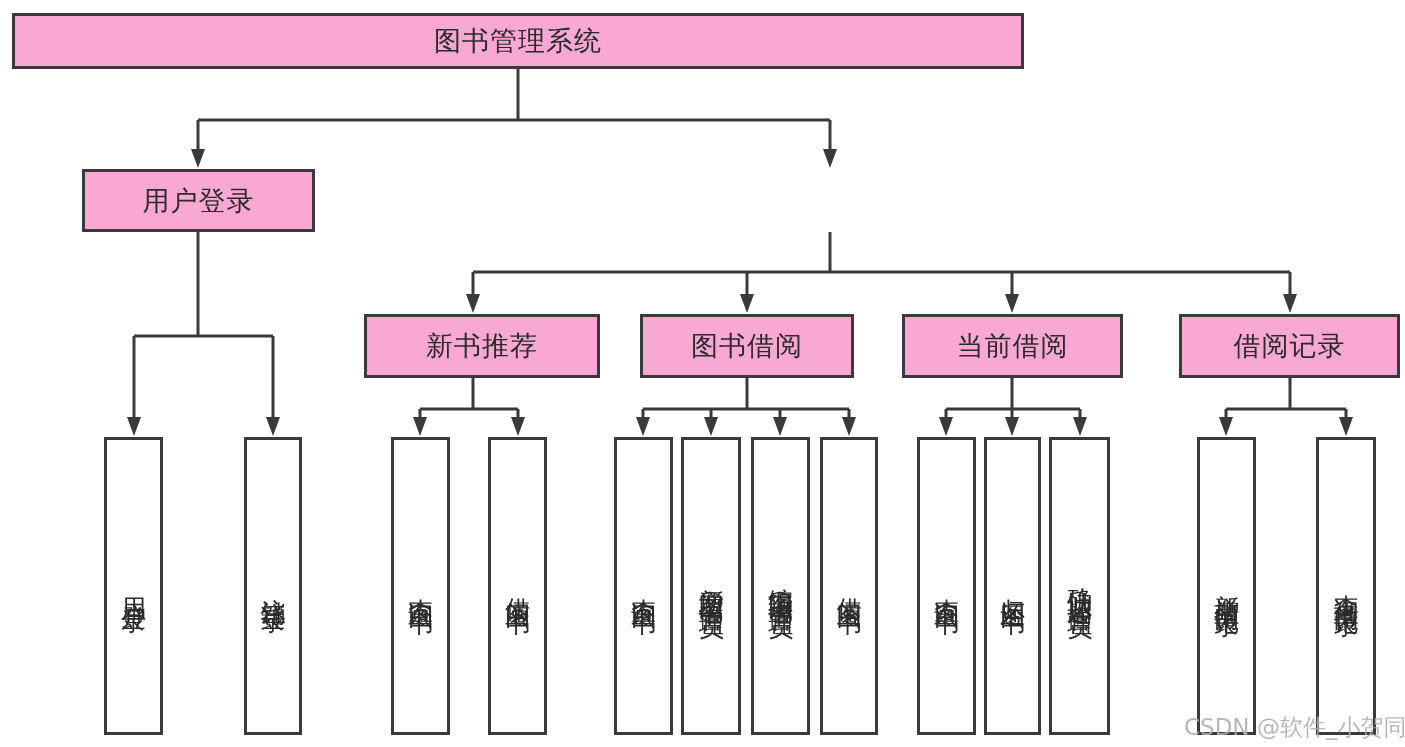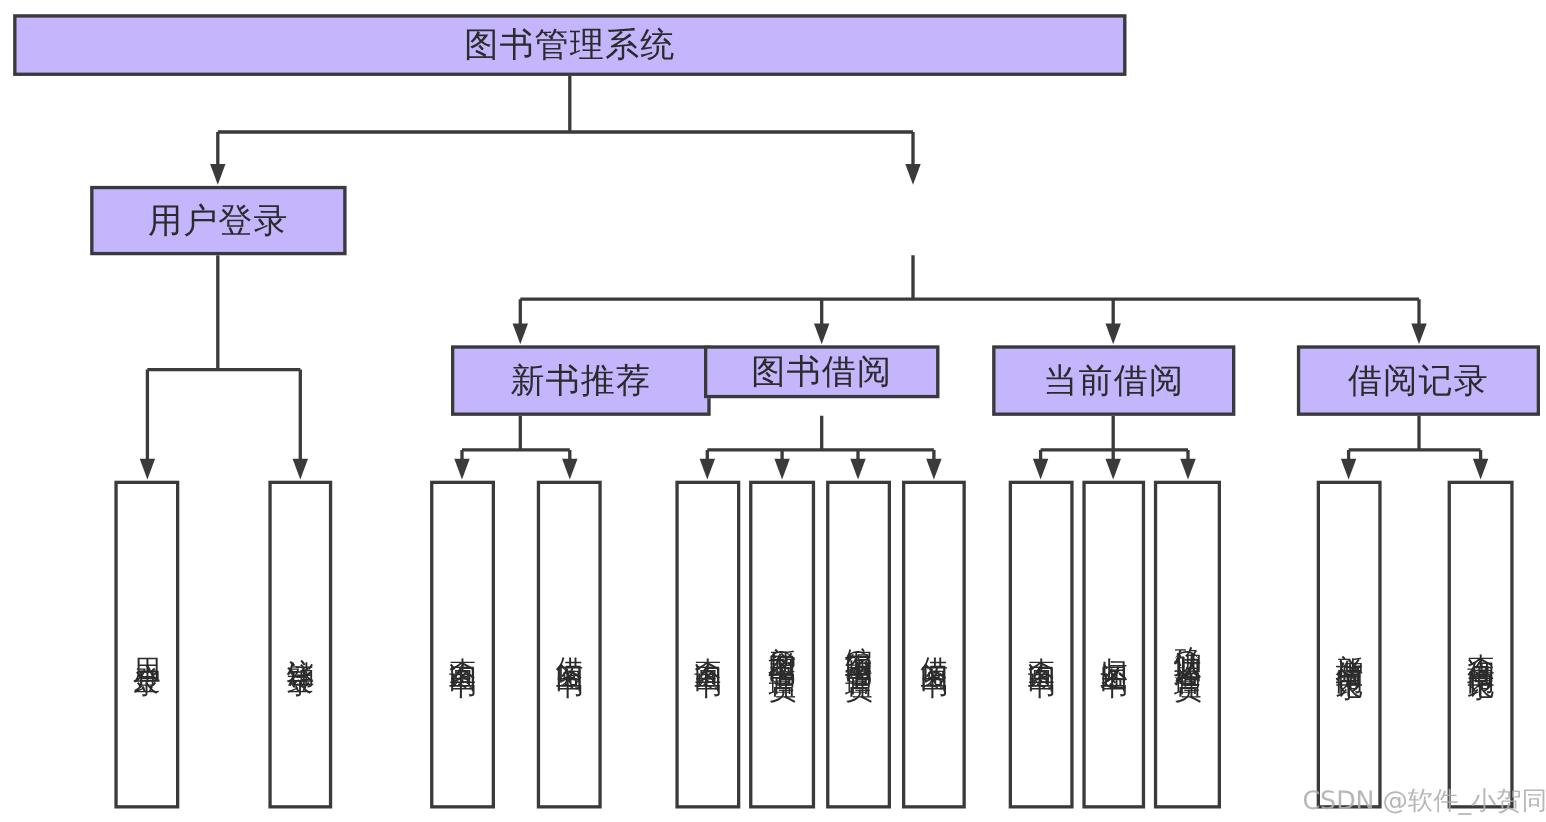--- a/index.html
+++ b/index.html
@@ -13,26 +13,26 @@
   }
   .connectors {
     position: absolute;
     left: 0; top: 0;
     width: 1405px; height: 747px;
   }
   .node {
     position: absolute;
     box-sizing: border-box;
     border: 3px solid #3a3a3a;
-    background: #c4b5fd;
+    background: #f9a8d4;
     display: flex;
     align-items: center;
     justify-content: center;
     color: #2b2b2b;
-    font-size: 31px;
+    font-size: 27px;
     letter-spacing: 1px;
     white-space: nowrap;
   }
   .vnode {
     position: absolute;
     box-sizing: border-box;
     border: 3px solid #3a3a3a;
     background: #ffffff;
     display: flex;
     align-items: center;
@@ -98,22 +98,22 @@
       <polygon points="1073,417 1087,417 1080,436"></polygon>
       <polygon points="1219,417 1233,417 1226,436"></polygon>
       <polygon points="1339,417 1353,417 1346,436"></polygon>
     </g>
   </svg>
 
   <div class="node" style="left:12px; top:13px; width:1012px; height:56px;">图书管理系统</div>
 
   <div class="node" style="left:82px; top:169px; width:233px; height:63px;">用户登录</div>
 
-  <div class="node" style="left:364px; top:314px; width:236px; height:64px;margin-left:46px;">新书推荐</div>
-  <div class="node" style="left:640px; top:314px; width:214px; height:48px;">图书借阅</div>
+  <div class="node" style="left:364px; top:314px; width:236px; height:64px;">新书推荐</div>
+  <div class="node" style="left:640px; top:314px; width:214px; height:64px;">图书借阅</div>
   <div class="node" style="left:1179px; top:314px; width:221px; height:64px;">借阅记录</div>
   <div class="node" style="left:902px; top:314px; width:221px; height:64px;">当前借阅</div>
 
   <div class="vnode" style="left:104px; top:437px; width:59px; height:298px;">
     <span class="vtext">用户登录</span>
   </div>
   <div class="vnode" style="left:244px; top:437px; width:58px; height:298px;">
     <span class="vtext">注销登录</span>
   </div>
 

